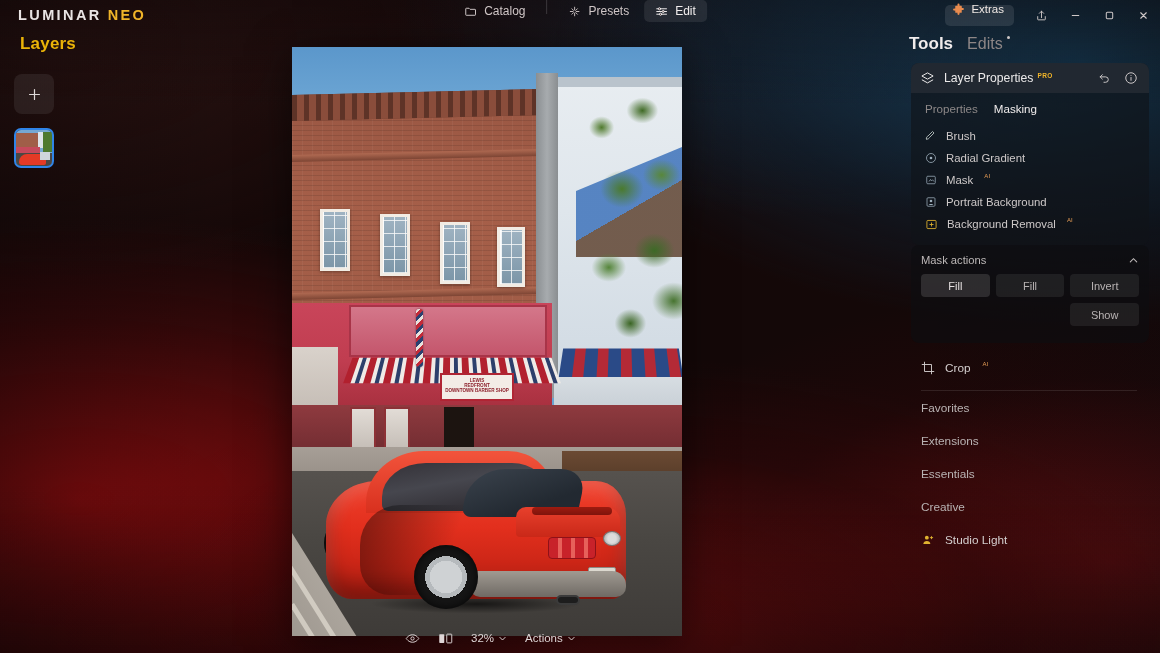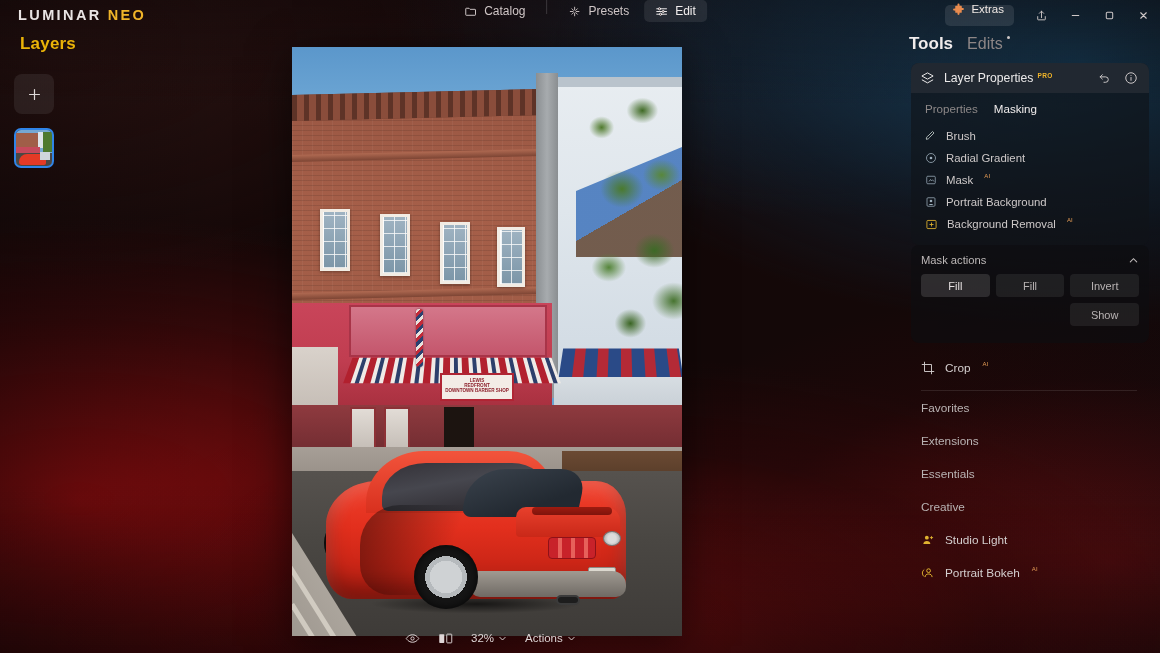--- a/index.html
+++ b/index.html
@@ -750,26 +750,15 @@
       <span>
         <svg width="14" height="14" viewBox="0 0 24 24" fill="#e0b330">
           <circle cx="10" cy="8" r="3.3"></circle>
           <path d="M4 19c0-3.4 2.8-5.2 6-5.2s6 1.8 6 5.2z"></path>
           <path d="M18 4.6l1.1 2.2 2.2 1.1-2.2 1.1L18 11.2l-1.1-2.2L14.7 8l2.2-1.1z"></path>
         </svg>
       </span>
       <span>Studio Light</span>
     </div>
 
-    <div class="fx-row">
-      <span>
-        <svg width="14" height="14" viewBox="0 0 24 24" fill="none" stroke="#e0b330" stroke-width="1.7">
-          <circle cx="13" cy="8" r="3.2"></circle>
-          <path d="M7 19c0-3.4 2.7-5.3 6-5.3s6 1.9 6 5.3"></path>
-          <path d="M5 6.5c-1.6 1.3-2.6 3.3-2.6 5.6 0 2.2.9 4.2 2.4 5.5" stroke-linecap="round"></path>
-        </svg>
-      </span>
-      <span>Portrait Bokeh</span>
-      <span class="ai">AI</span>
-    </div>
   </div>
 
 </div>
 
 </body></html>

